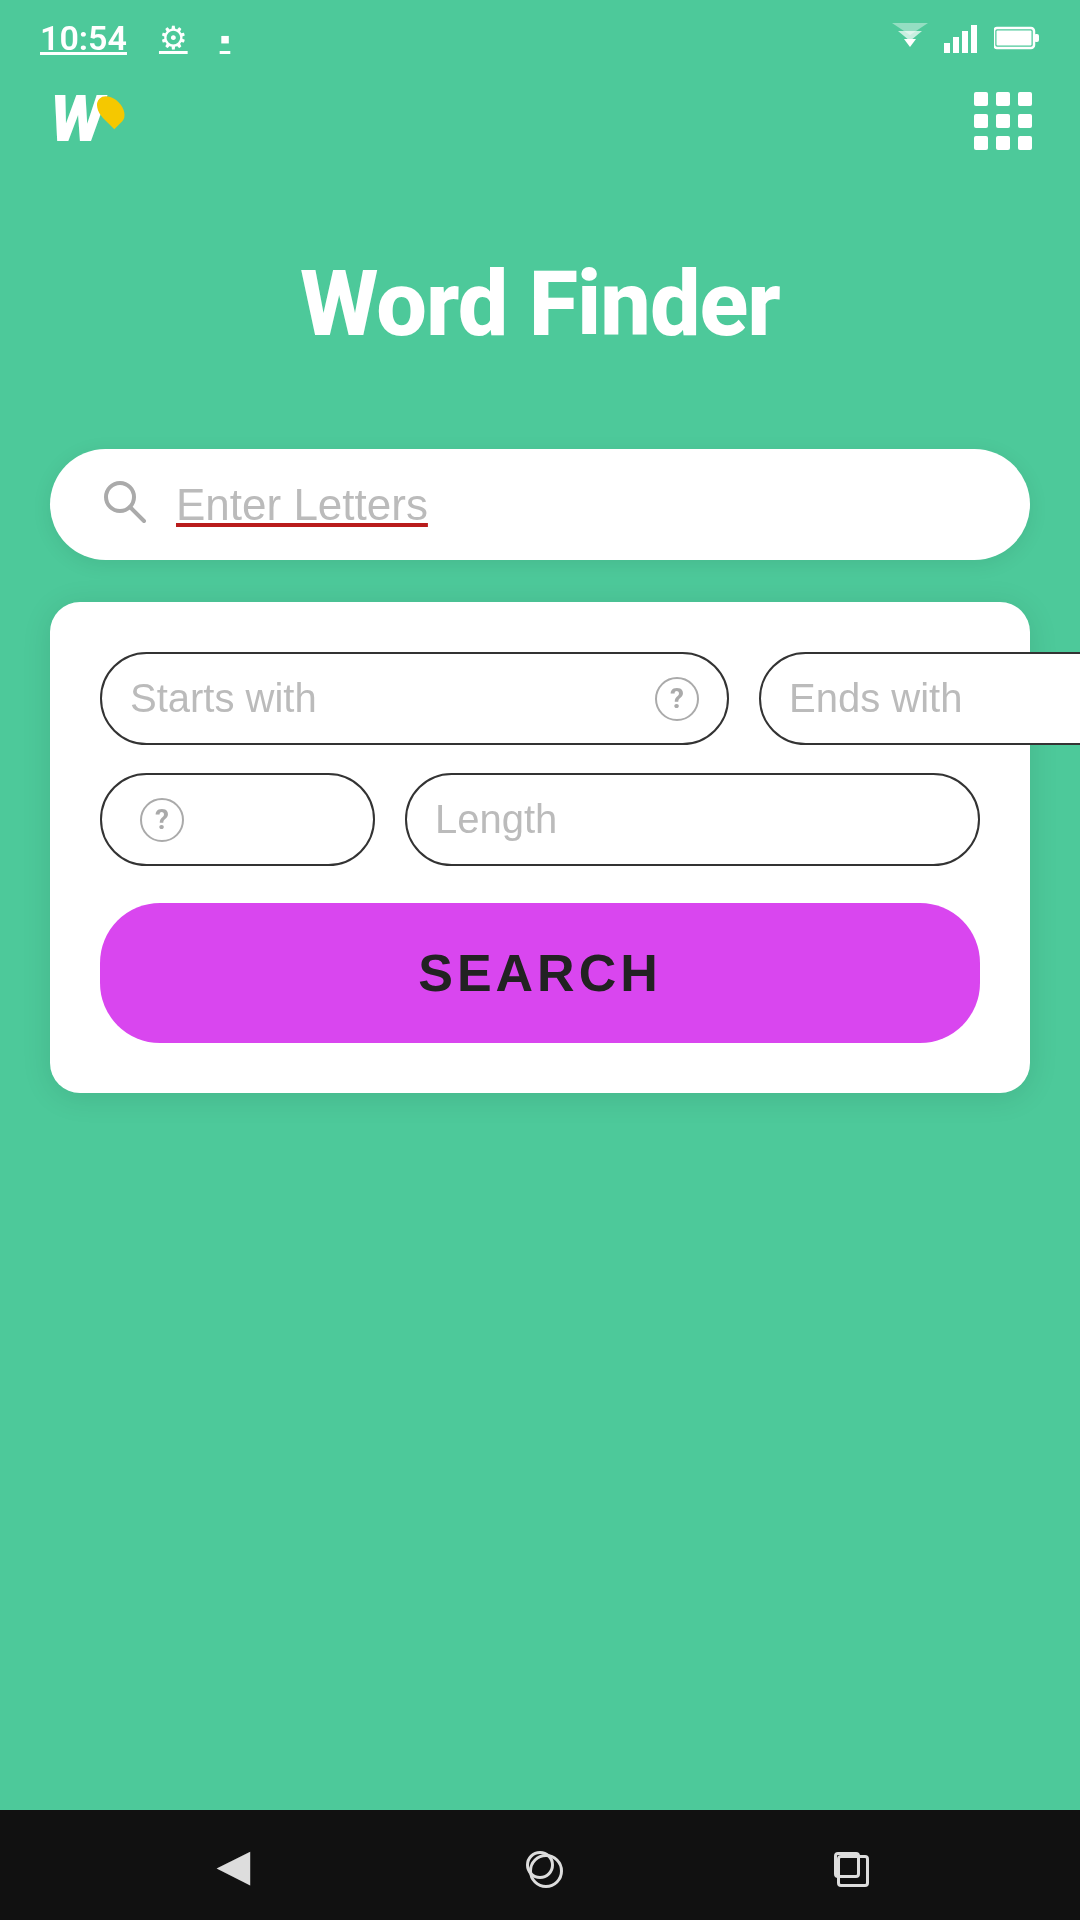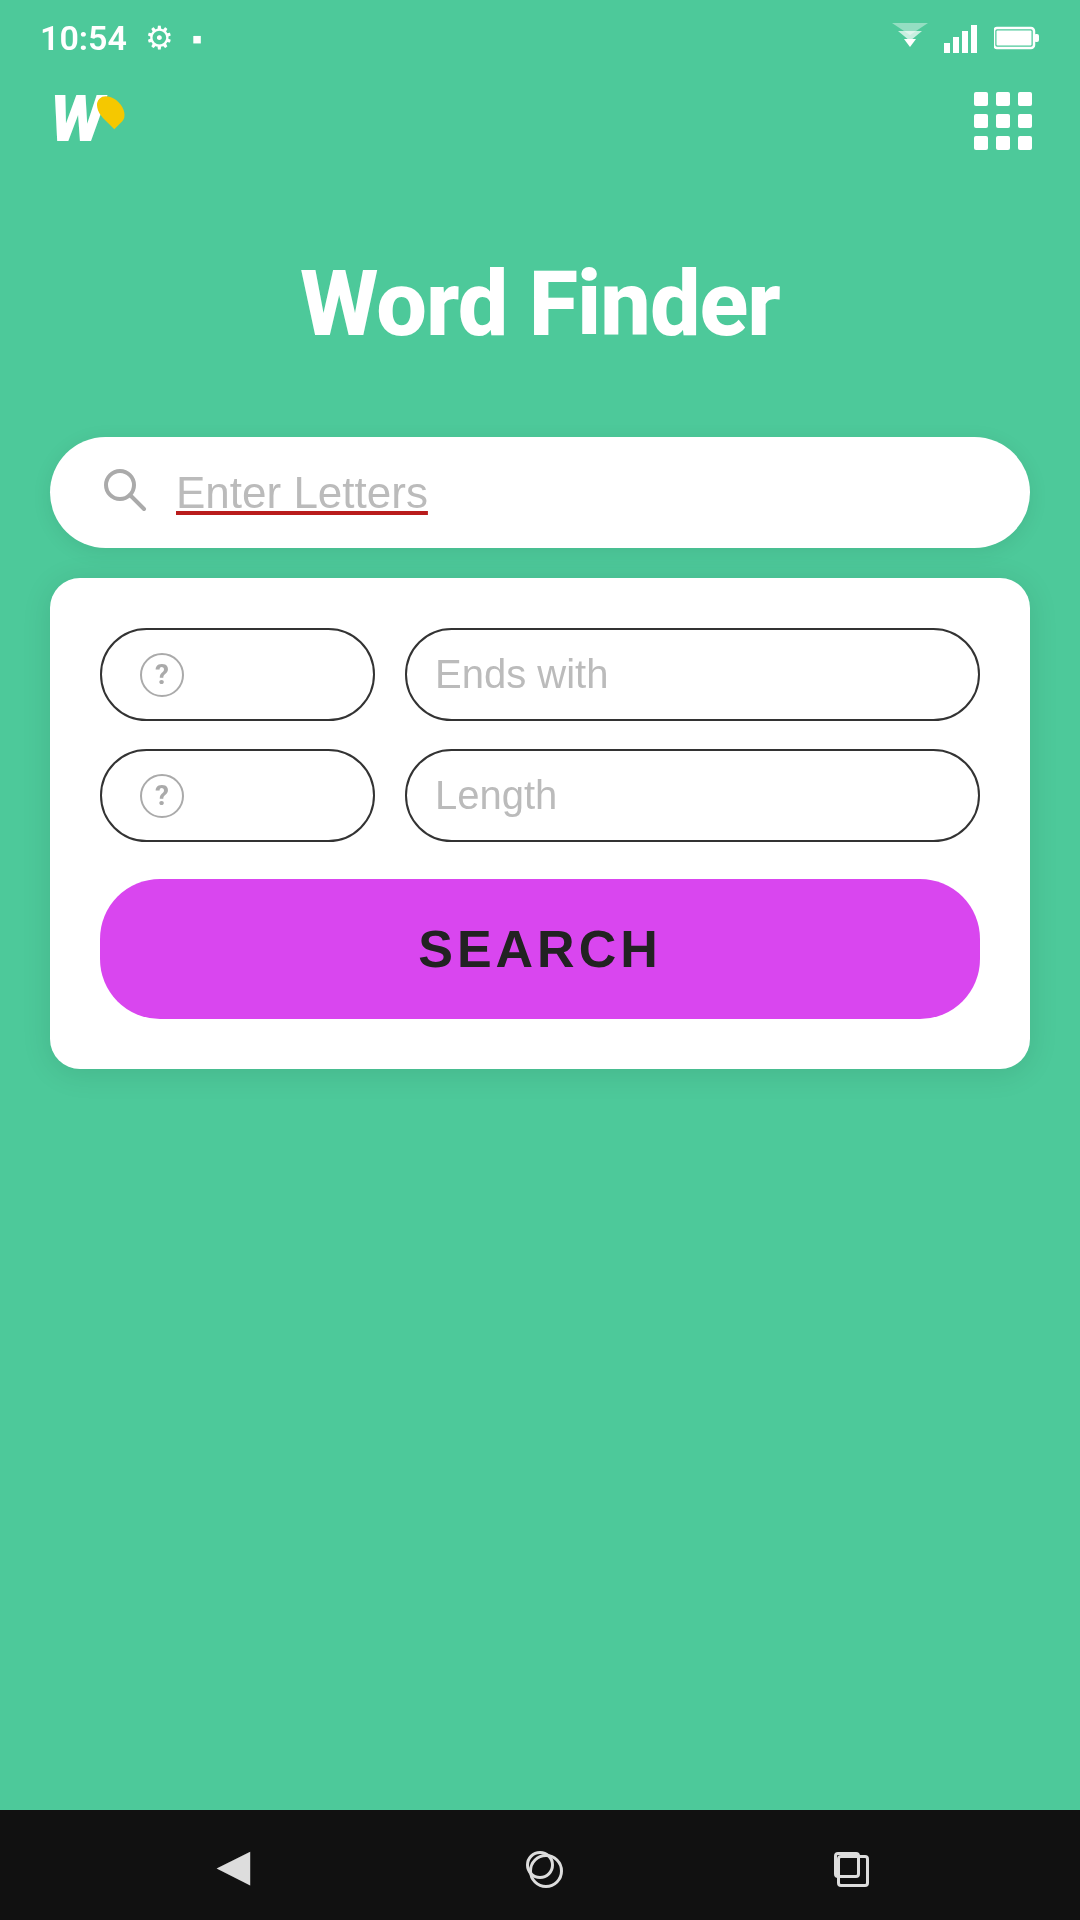--- a/index.html
+++ b/index.html
@@ -26,21 +26,22 @@
       align-items: center;
       padding: 18px 40px 10px 40px;
       color: white;
       font-size: 32px;
       font-weight: 500;
     }
 
     .status-left {
       display: flex;
       align-items: center;
-      gap: 18px;
+      gap: 32px;
+      text-decoration: underline;
     }
 
     .status-time {
       font-size: 34px;
       font-weight: 600;
     }
 
     .status-right {
       display: flex;
       align-items: center;
@@ -93,20 +94,21 @@
       border-radius: 2px;
     }
 
     
     .main-content {
       flex: 1;
       display: flex;
       flex-direction: column;
       align-items: center;
       padding: 80px 50px 40px 50px;
+      gap: 12px;
     }
 
     .page-title {
       color: white;
       font-size: 90px;
       font-weight: 800;
       text-align: center;
       margin-bottom: 80px;
       letter-spacing: -1px;
     }
@@ -322,20 +324,21 @@
       </svg>
     </div>
     <input class="search-input" type="text" placeholder="Enter Letters" style="">
   </div>
 
   <div class="advanced-card">
 
     
     <div class="input-row">
       <div class="adv-input-wrapper">
+        <input class="adv-input" type="text" placeholder="Starts with" style="">
         <div class="help-icon">?</div>
       </div>
       <div class="adv-input-wrapper">
         <input class="adv-input" type="text" placeholder="Ends with" style="">
 
       </div>
     </div>
 
     
     <div class="input-row">

